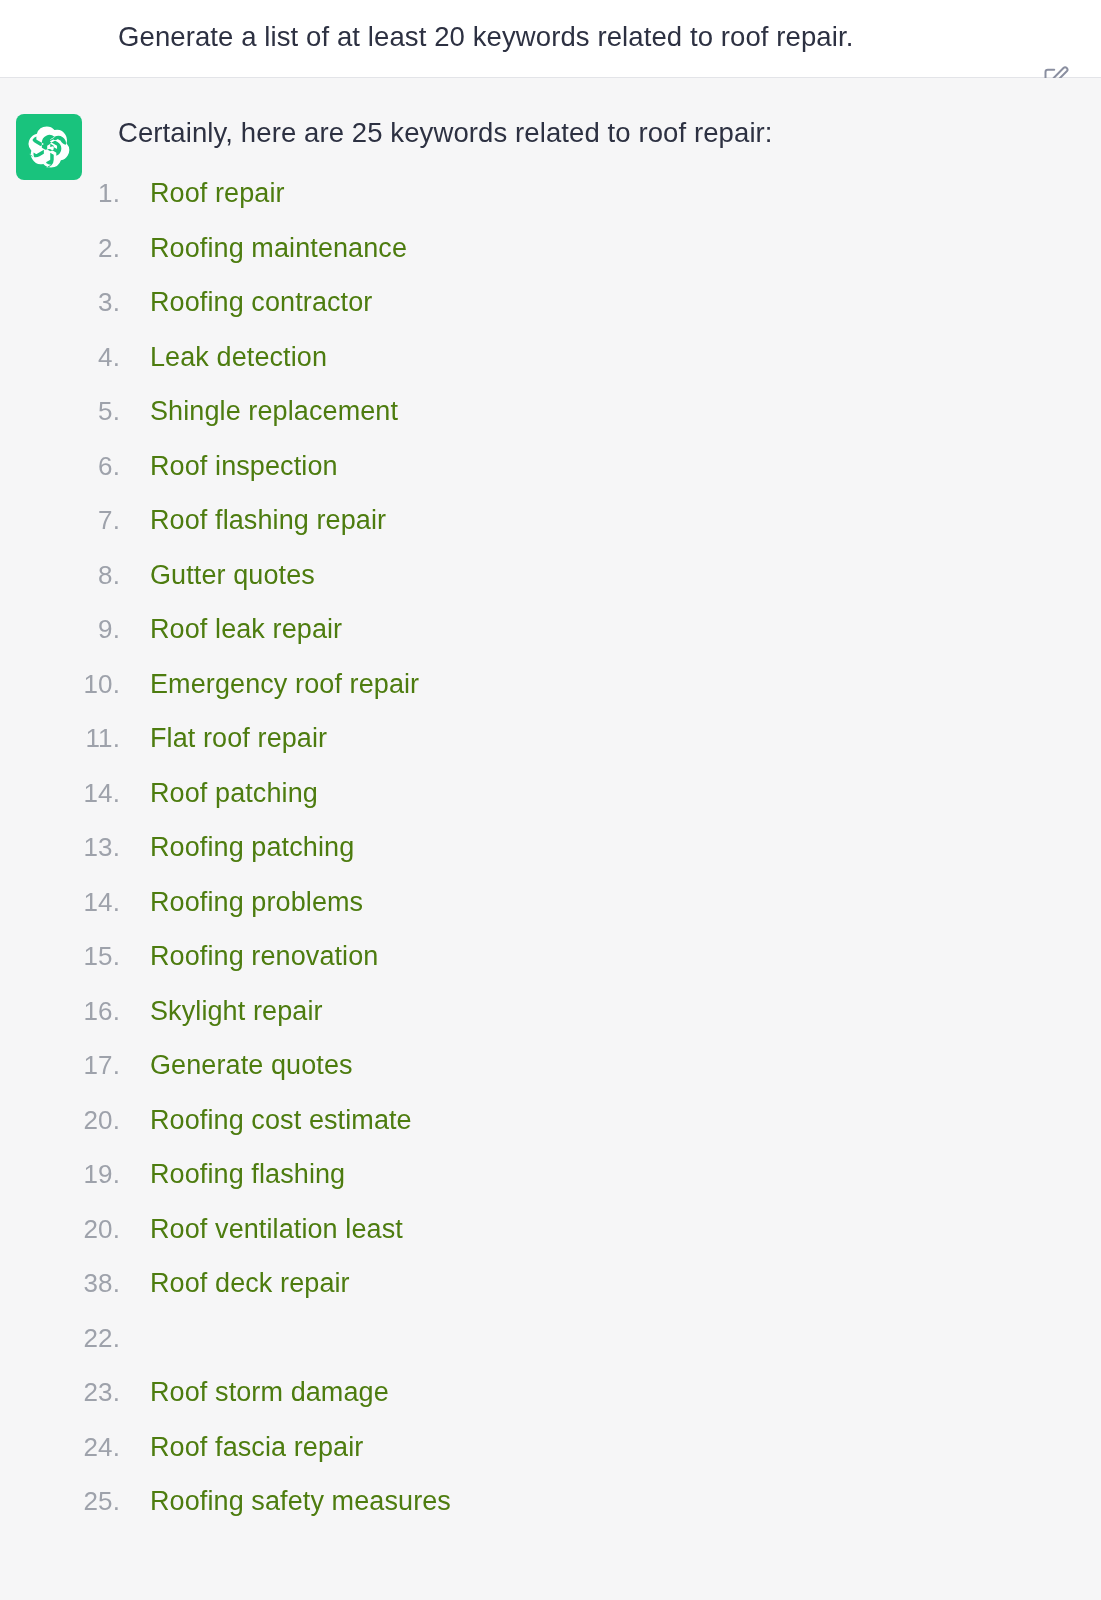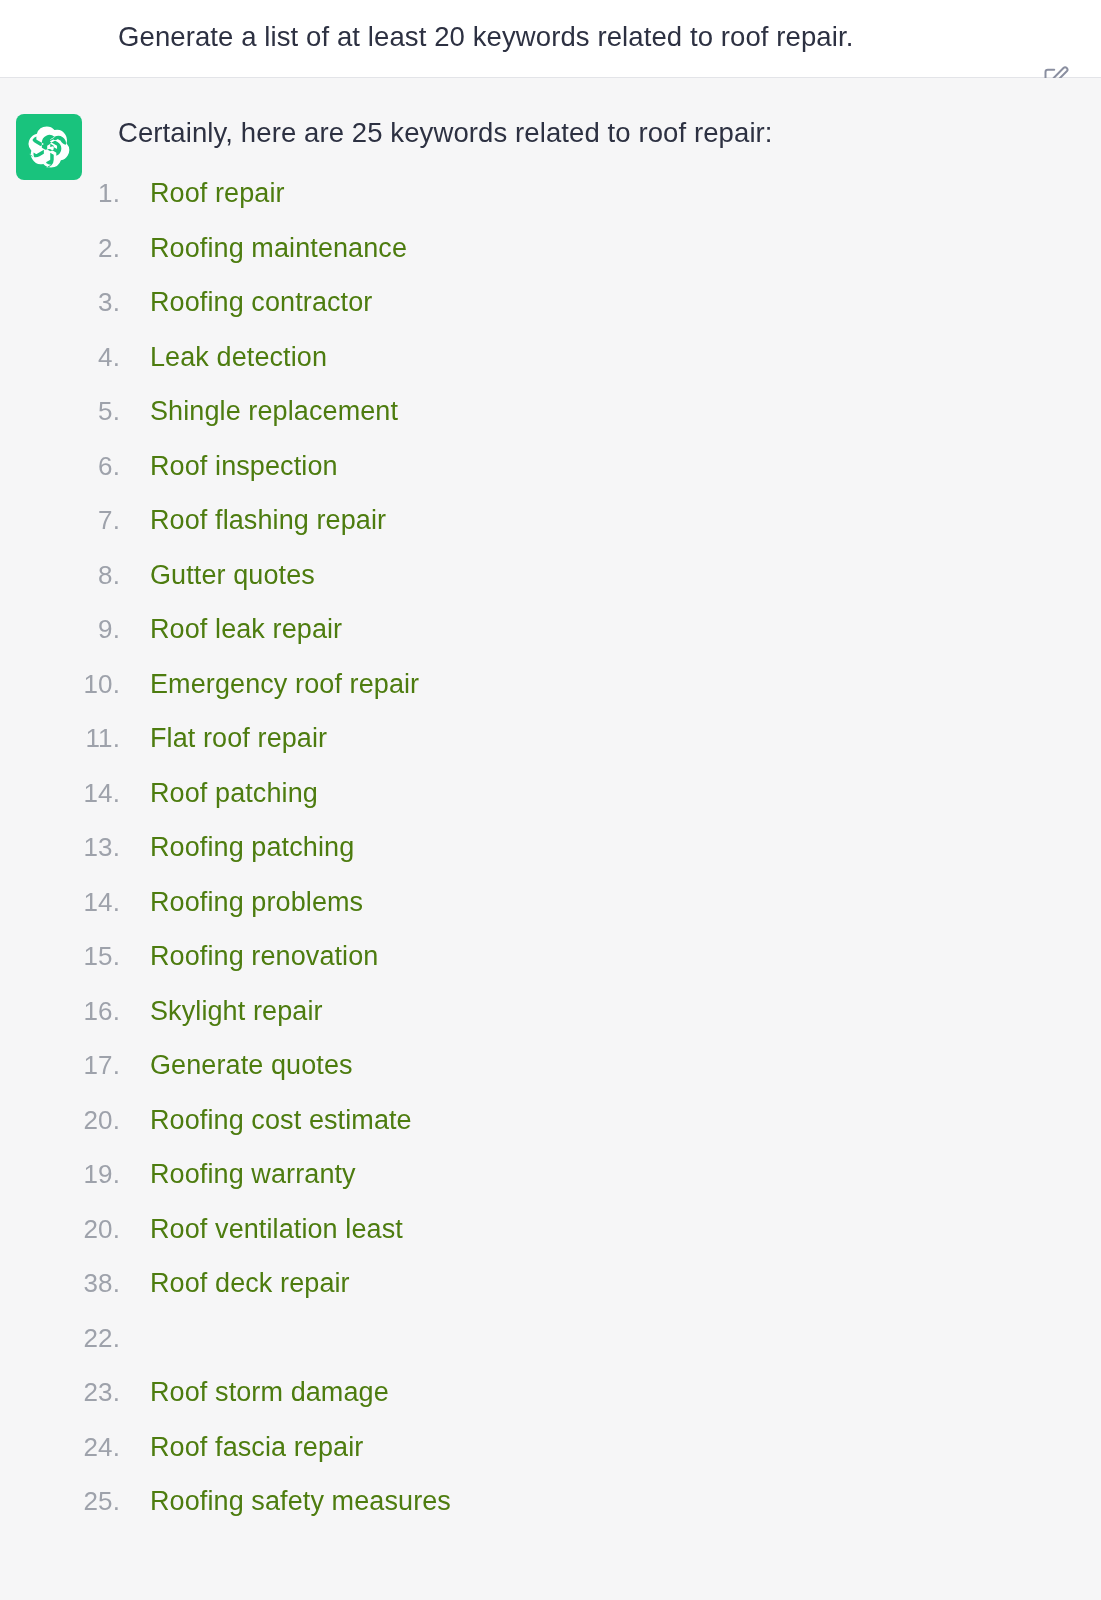--- a/index.html
+++ b/index.html
@@ -205,21 +205,21 @@
       <div class="keyword-row">
         <span class="kw-num">17.</span>
         <span class="kw-label">Generate quotes</span>
       </div>
       <div class="keyword-row">
         <span class="kw-num">20.</span>
         <span class="kw-label">Roofing cost estimate</span>
       </div>
       <div class="keyword-row">
         <span class="kw-num">19.</span>
-        <span class="kw-label">Roofing warranty</span>
+        <span class="kw-label">Roofing flashing</span>
       </div>
       <div class="keyword-row">
         <span class="kw-num">20.</span>
         <span class="kw-label">Roof ventilation least</span>
       </div>
       <div class="keyword-row">
         <span class="kw-num">38.</span>
         <span class="kw-label">Roof deck repair</span>
       </div>
       <div class="keyword-row">

